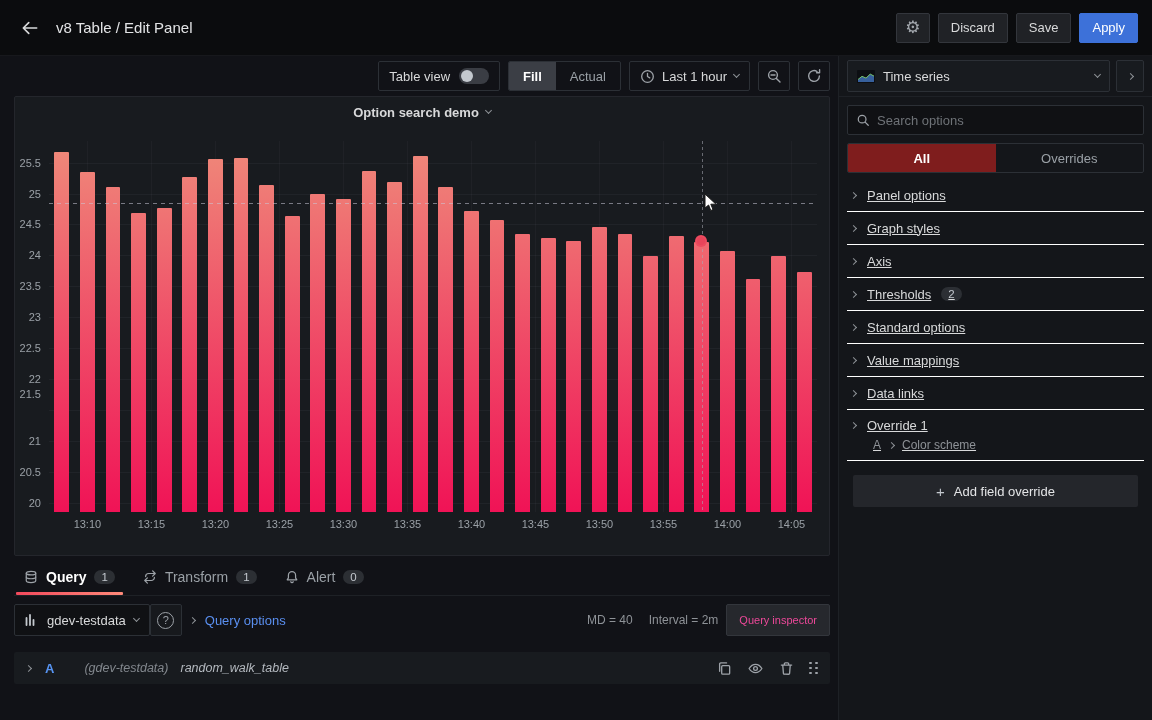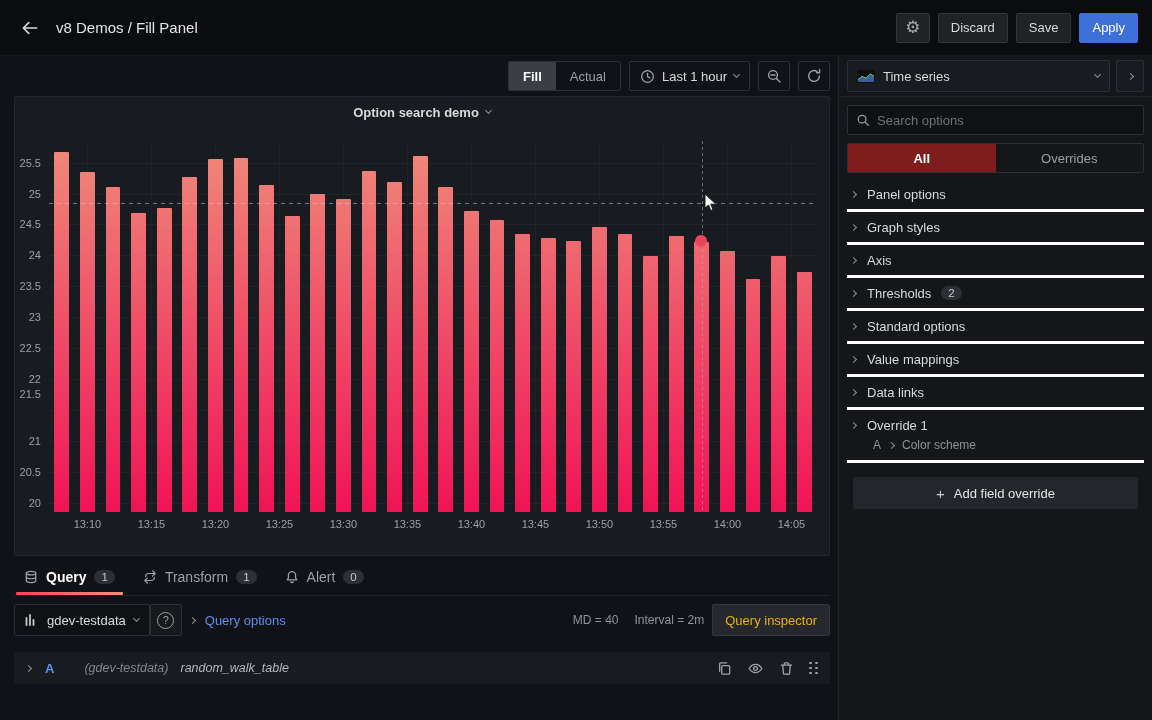--- a/index.html
+++ b/index.html
@@ -61,21 +61,21 @@
     background:linear-gradient(90deg,#f2495c,#ff8a7a); }
   .badge { background:#2c2f34; border-radius:9px; padding:1px 7px; font-size:11.5px; color:#c3c8ce; font-weight:400; }
 
   .qtoolbar { display:flex; align-items:center; margin:8px 8px 0 14px; }
   .dspicker { height:32px; display:flex; align-items:center; gap:8px; padding:0 10px; background:#101114; border:1px solid #2c3036; border-radius:2px; font-size:13px; font-weight:500; cursor:pointer; }
   .helpbtn { width:32px; height:32px; display:flex; align-items:center; justify-content:center; background:#17191d; border:1px solid #2c3036; border-radius:2px; cursor:pointer; }
   .help-circle { width:17px; height:17px; border:1.4px solid #9da2a8; border-radius:50%; display:flex; align-items:center; justify-content:center; font-size:11px; color:#9da2a8; }
   .qopts { display:flex; align-items:center; gap:10px; margin-left:8px; cursor:pointer; }
   .qopts .txt { color:#5a8ff0; font-size:13px; font-weight:500; }
   .qstats { display:flex; gap:16px; font-size:12px; color:#8e9297; margin-right:8px; }
-  .qinspector { height:32px; display:flex; align-items:center; padding:0 12px; background:#26282d; border:1px solid #33363c; border-radius:2px; font-size:13px; font-weight:500; color:#eab308; cursor:pointer; }
+  .qinspector { height:32px; display:flex; align-items:center; padding:0 12px; background:#26282d; border:1px solid #33363c; border-radius:2px; font-size:11px; font-weight:500; color:#ec4899; cursor:pointer; }
 
   .qrow { margin:16px 8px 0 14px; height:32px; background:#181b1f; border-radius:2px; display:flex; align-items:center; padding:0 12px; }
   .qrow .refid { color:#5794f2; font-weight:700; font-size:13px; margin-left:14px; }
   .qrow .dsname { font-style:italic; font-size:12.5px; color:#82878d; margin-left:30px; }
   .qrow .scenario { font-style:italic; font-size:12.5px; color:#b4b9bf; margin-left:12px; }
   .qrow-icons { margin-left:auto; display:flex; align-items:center; gap:15px; }
   .qrow-icons > * { cursor:pointer; }
   .drag-dots { width:9px; height:13px; position:relative; }
   .drag-dots::before { content:""; position:absolute; width:2.5px; height:2.5px; border-radius:50%; background:#9da2a8;
     box-shadow:6px 0 0 #9da2a8, 0 5px 0 #9da2a8, 6px 5px 0 #9da2a8, 0 10px 0 #9da2a8, 6px 10px 0 #9da2a8; }
@@ -86,21 +86,21 @@
   .viz-select { flex:1; height:32px; display:flex; align-items:center; gap:8px; padding:0 9px; border:1px solid #2c3036; background:#181b1f; border-radius:2px; font-size:13px; font-weight:500; cursor:pointer; }
   .collapse-btn { width:28px; height:32px; display:flex; align-items:center; justify-content:center; border:1px solid #2c3036; background:#181b1f; border-radius:2px; cursor:pointer; }
   .sb-content { padding:8px; }
   .search-box { height:30px; display:flex; align-items:center; gap:7px; padding:0 8px; background:#101114; border:1px solid #2c3036; border-radius:2px; }
   .search-box input { flex:1; background:transparent; border:none; outline:none; color:#d8d9da; font-size:13px; font-family:inherit; }
   .search-box input::placeholder { color:#6e7277; }
   .radio-group { display:flex; height:30px; margin-top:8px; border:1px solid #2c3036; border-radius:2px; overflow:hidden; background:#14161a; }
   .radio-item { flex:1; display:flex; align-items:center; justify-content:center; font-size:13px; color:#9aa0a6; cursor:pointer; }
   .radio-item.active { background:#7f1d1d; color:#fff; font-weight:700; }
   .opt-list { margin-top:6px; }
-  .opt-row { min-height:33px; display:flex; align-items:center; padding:0 4px; border-bottom:3px solid #ffffff; cursor:pointer; }
+  .opt-row { min-height:33px; display:flex; align-items:center; padding:0 4px; border-bottom:1px solid #ffffff; cursor:pointer;text-decoration:underline; }
   .opt-row .lbl { margin-left:11px; font-size:13px; font-weight:500; color:#d8d9da; }
   .opt-row.two-line { display:block; padding-top:8px; padding-bottom:8px; }
   .opt-row .line1 { display:flex; align-items:center; }
   .opt-row .line2 { display:flex; align-items:center; gap:8px; margin:5px 0 0 22px; font-size:12px; color:#8e9297; }
   .add-override { margin:14px 6px; height:32px; display:flex; align-items:center; justify-content:center; gap:9px;
     background:#24262b; border-radius:2px; font-size:13px; font-weight:500; color:#e3e4e6; cursor:pointer; }
   .plus { font-size:15px; color:#c3c8ce; }
 
   .chev { display:inline-block; width:5px; height:5px; border-right:1.5px solid #8e9297; border-bottom:1.5px solid #8e9297; flex:none; }
   .chev.r { transform:rotate(-45deg); }
@@ -108,34 +108,38 @@
 </style>
 </head>
 <body>
 
 <div class="header">
   <div class="back-btn">
     <svg width="20" height="20" viewBox="0 0 24 24">
       <path class="ic" style="stroke:#d8d9da;stroke-width:2" d="M20 12H4.5M10.5 5.5L4 12l6.5 6.5"></path>
     </svg>
   </div>
-  <div class="title">v8 Demos / Fill Panel</div>
+  <div class="title">v8 Table / Edit Panel</div>
   <div class="hspacer"></div>
   <div class="hbtn icon-only">
     <span>⚙</span>
   </div>
   <div class="hbtn">Discard</div>
   <div class="hbtn">Save</div>
   <div class="hbtn primary">Apply</div>
 </div>
 
 <div class="layout">
 <div class="main">
 
   <div class="viz-toolbar">
+    <div class="tbox tableview">
+      <span>Table view</span>
+      <span class="toggle"></span>
+    </div>
     <div class="tbox seg">
       <div class="seg-item active">Fill</div>
       <div class="seg-item">Actual</div>
     </div>
     <div class="tbox timepicker">
       <svg width="15" height="15" viewBox="0 0 16 16">
         <circle class="ic" cx="8" cy="8" r="6.2"></circle>
             <path class="ic" d="M8 4.6V8l2.4 1.5"></path>
       </svg>
       <span>Last 1 hour</span>

